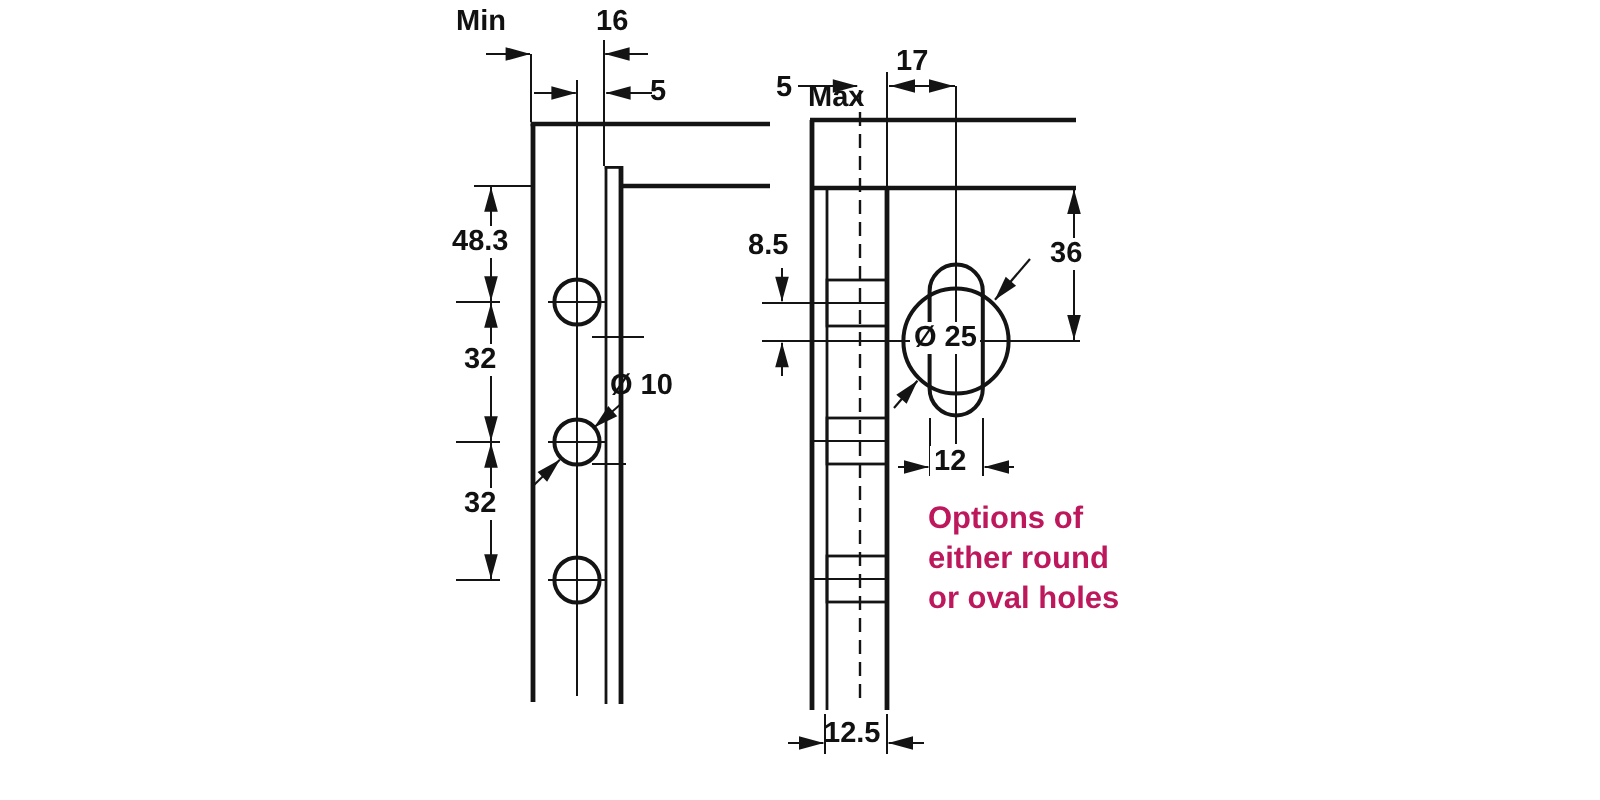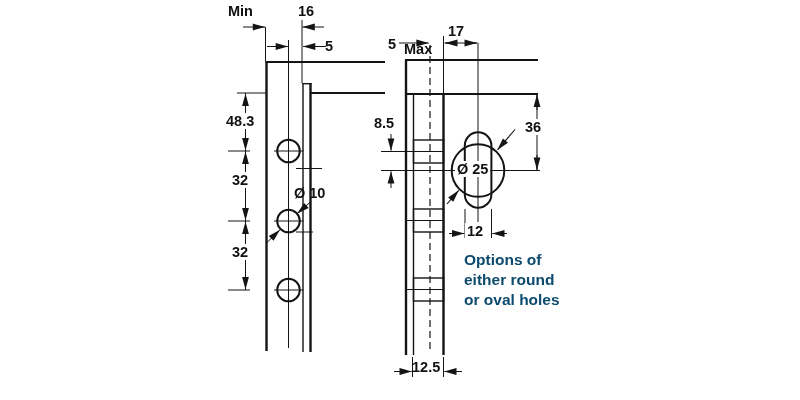--- a/index.html
+++ b/index.html
@@ -7,21 +7,21 @@
     position:relative;width:672px;height:400px;background:#ffffff;
     font-family:"Liberation Sans", sans-serif;overflow:hidden;
   }
   #drawing-svg{position:absolute;left:0;top:0;}
   .lbl{
     position:absolute;color:#111;font-weight:bold;font-size:14.5px;
     line-height:16px;white-space:pre;z-index:3;
   }
   .lbl.bg{background:#fff;padding:0 2px;}
   .note-line{
-    position:absolute;color:#0c4a6e;font-weight:bold;font-size:15.5px;
+    position:absolute;color:#be185d;font-weight:bold;font-size:15.5px;
     line-height:20px;white-space:pre;z-index:3;
   }
 </style>
 </head>
 <body>
 
 <div id="canvas">
 
   <svg id="drawing-svg" width="800" height="400" viewBox="0 0 800 400" stroke="#141414" fill="none" stroke-linecap="butt">
     <defs>
@@ -137,21 +137,21 @@
       <line x1="462" y1="371.5" x2="444.3" y2="371.5" marker-end="url(#ah)"></line>
     </g>
   </svg>
 
   <span class="lbl" style="left:228px;top:3px;">Min</span>
   <span class="lbl" style="left:271px;top:3px;margin-left:27px;">16</span>
   <span class="lbl" style="left:325px;top:38px;">5</span>
   <span class="lbl bg" style="left:224px;top:113px;">48.3</span>
   <span class="lbl bg" style="left:230px;top:172px;">32</span>
   <span class="lbl bg" style="left:230px;top:244px;">32</span>
-  <span class="lbl" style="left:294px;top:185px;">Ø 10</span>
+  <span class="lbl" style="left:305px;top:185px;">Ø 10</span>
 
   <span class="lbl" style="left:404px;top:21px;margin-top:20px;">Max</span>
   <span class="lbl" style="left:448px;top:23px;">17</span>
   <span class="lbl" style="left:388px;top:36px;">5</span>
   <span class="lbl" style="left:374px;top:115px;">8.5</span>
   <span class="lbl bg" style="left:523px;top:119px;">36</span>
   <span class="lbl bg" style="left:455px;top:161px;">Ø 25</span>
   <span class="lbl bg" style="left:465px;top:223px;">12</span>
   <span class="lbl" style="left:412px;top:359px;">12.5</span>
 

